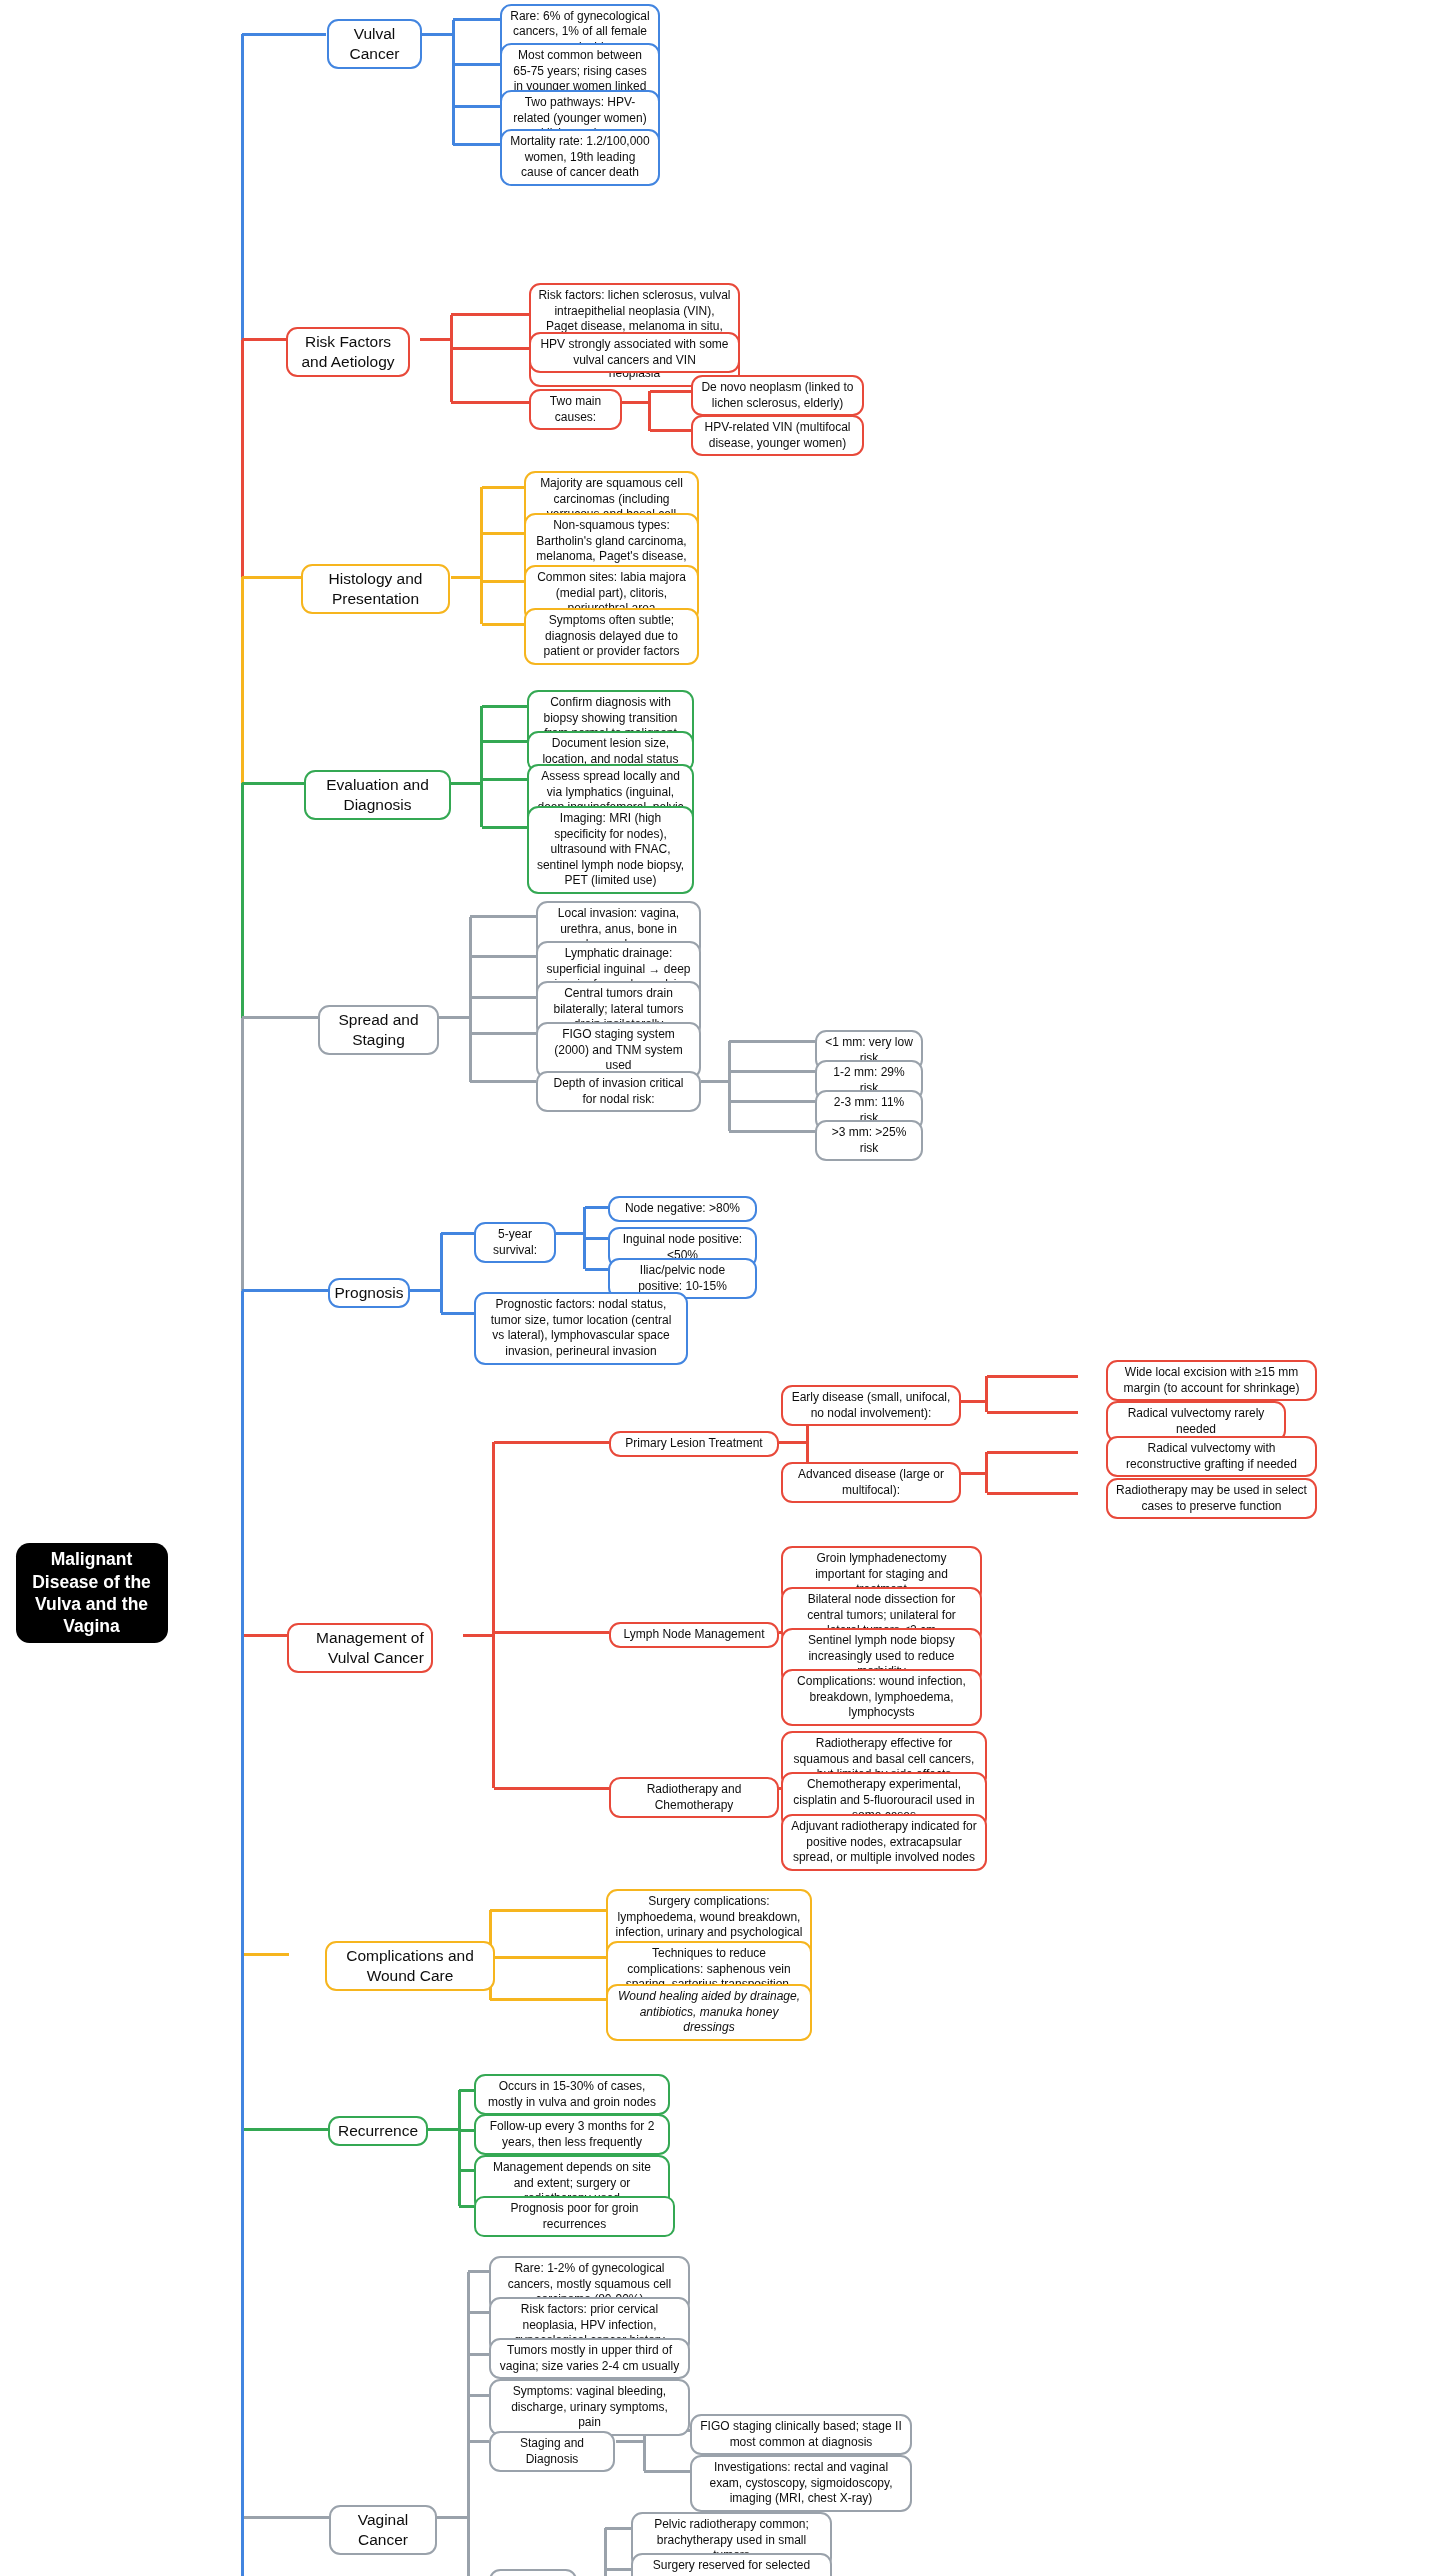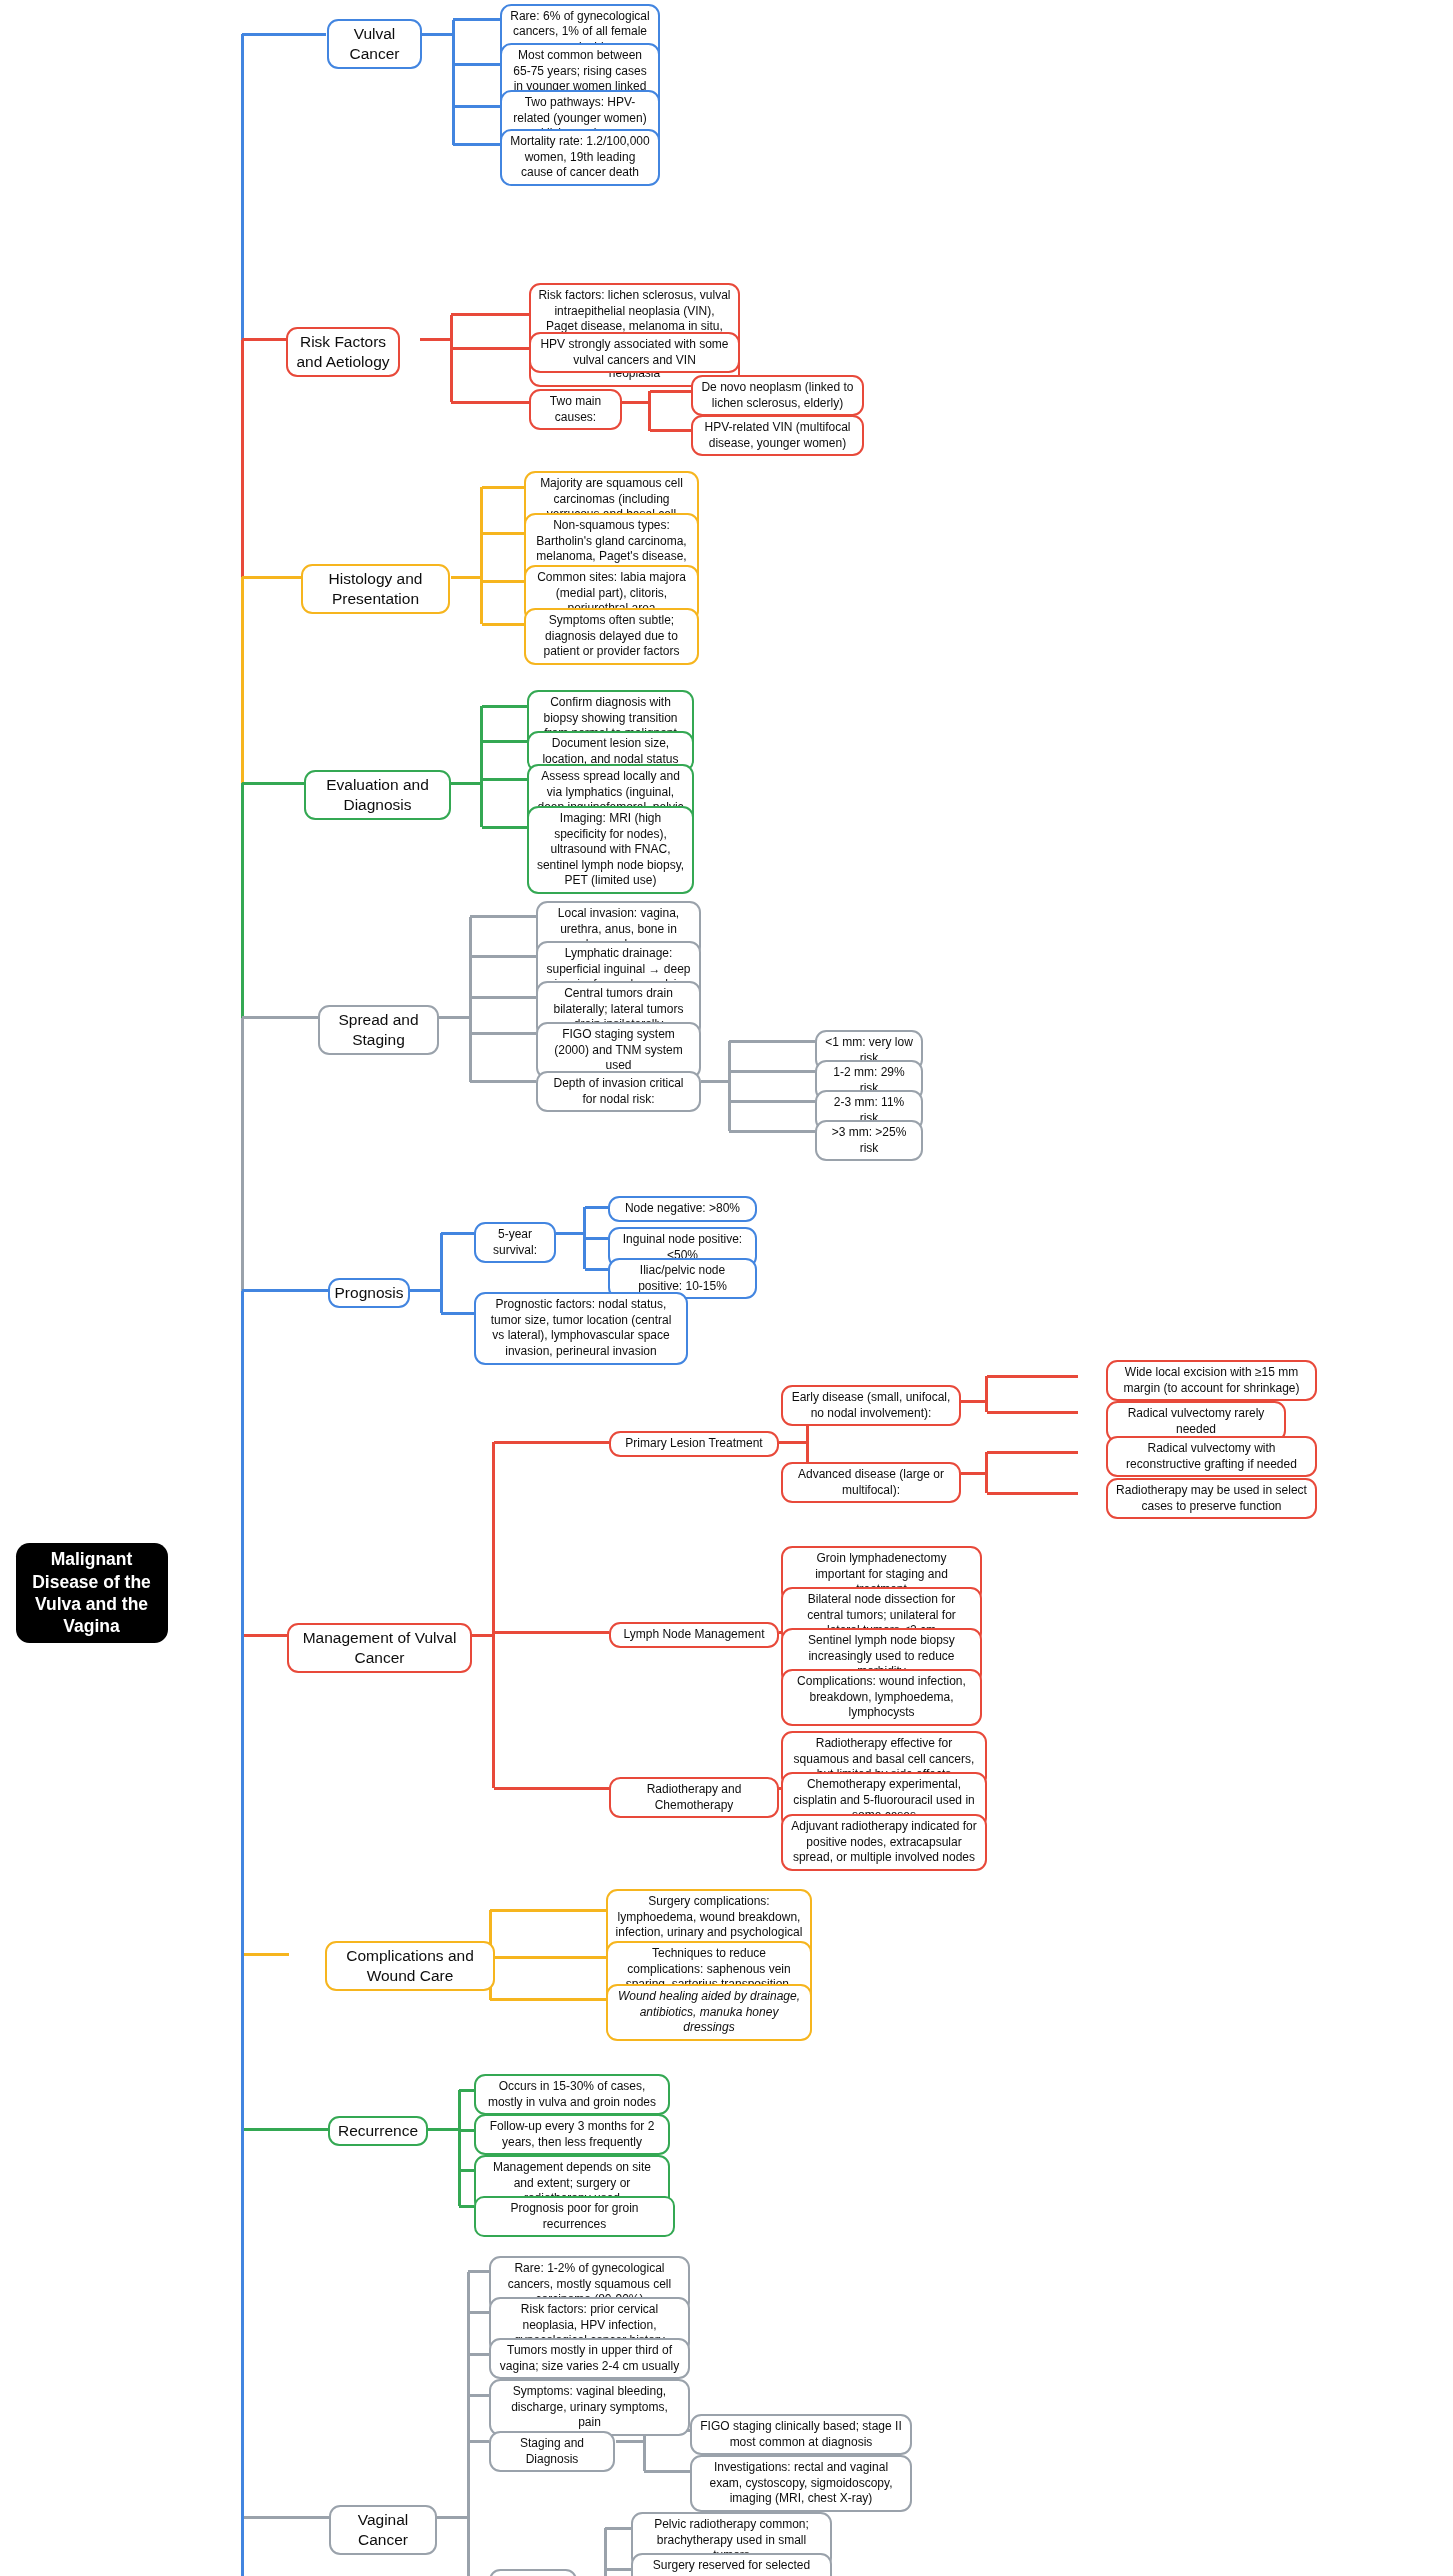--- a/index.html
+++ b/index.html
@@ -87,21 +87,21 @@
     <div class="ln h b-blue" style="left: 422px; top: 33px; width: 31px;"></div>
     <div class="node c-blue lvl2" style="left: 500px; top: 3.6px; width: 160px; min-height: 32px;">Rare: 6% of gynecological cancers, 1% of all female cancers, incidence 1.7/100,000</div>
     <div class="ln h b-blue" style="left: 453px; top: 18.3px; width: 47px;"></div>
     <div class="node c-blue lvl2" style="left: 500px; top: 43px; width: 160px; min-height: 42px;">Most common between 65-75 years; rising cases in younger women linked to HPV and immunosuppression</div>
     <div class="ln h b-blue" style="left: 453px; top: 63px; width: 47px;"></div>
     <div class="node c-blue lvl2" style="left: 500px; top: 90px; width: 160px; min-height: 32px;">Two pathways: HPV-related (younger women) and lichen sclerosus-related (older women)</div>
     <div class="ln h b-blue" style="left: 453px; top: 105px; width: 47px;"></div>
     <div class="node c-blue lvl2" style="left: 500px; top: 129px; width: 160px; min-height: 32px;">Mortality rate: 1.2/100,000 women, 19th leading cause of cancer death</div>
     <div class="ln h b-blue" style="left: 453px; top: 143px; width: 47px;"></div>
     <div class="ln v b-blue" style="left: 452px; top: 19.6px; height: 125px;"></div>
-    <div class="node c-red lvl1" style="left: 286px; top: 327px; width: 114px; min-height: 26px;">Risk Factors and Aetiology</div>
+    <div class="node c-red lvl1" style="left: 286px; top: 327px; width: 124px; min-height: 26px;">Risk Factors and Aetiology</div>
     <div class="ln h b-red" style="left: 242px; top: 338px; width: 44px;"></div>
     <div class="ln v b-red" style="left: 241px; top: 340px; height: 1231px;"></div>
     <div class="ln h b-red" style="left: 420px; top: 338px; width: 31px;"></div>
     <div class="node c-red lvl2" style="left: 529px; top: 283px; width: 211px; min-height: 63px;">Risk factors: lichen sclerosus, vulval intraepithelial neoplasia (VIN), Paget disease, melanoma in situ, smoking, immunosuppression, advanced age, history of cervical neoplasia</div>
     <div class="ln h b-red" style="left: 451px; top: 313px; width: 78px;"></div>
     <div class="node c-red lvl2" style="left: 529px; top: 332px; width: 211px; min-height: 32px;">HPV strongly associated with some vulval cancers and VIN</div>
     <div class="ln h b-red" style="left: 451px; top: 347px; width: 78px;"></div>
     <div class="node c-red lvl2" style="left: 529px; top: 389px; width: 93px; min-height: 26px;">Two main causes:</div>
     <div class="ln h b-red" style="left: 451px; top: 401px; width: 78px;"></div>
     <div class="ln h b-red" style="left: 621px; top: 401px; width: 28px;"></div>
@@ -172,21 +172,21 @@
     <div class="node c-blue lvl3" style="left: 608px; top: 1196px; width: 149px; min-height: 21.6px;">Node negative: &gt;80%</div>
     <div class="ln h b-blue" style="left: 585px; top: 1206px; width: 23px;"></div>
     <div class="node c-blue lvl3" style="left: 608px; top: 1227px; width: 149px; min-height: 21.6px;">Inguinal node positive: &lt;50%</div>
     <div class="ln h b-blue" style="left: 585px; top: 1237px; width: 23px;"></div>
     <div class="node c-blue lvl3" style="left: 608px; top: 1258px; width: 149px; min-height: 21.6px;">Iliac/pelvic node positive: 10-15%</div>
     <div class="ln h b-blue" style="left: 585px; top: 1268px; width: 23px;"></div>
     <div class="ln v b-blue" style="left: 583px; top: 1207px; height: 62px;"></div>
     <div class="node c-blue lvl2" style="left: 474px; top: 1292px; width: 214px; min-height: 42px;">Prognostic factors: nodal status, tumor size, tumor location (central vs lateral), lymphovascular space invasion, perineural invasion</div>
     <div class="ln h b-blue" style="left: 441px; top: 1312px; width: 33px;"></div>
     <div class="ln v b-blue" style="left: 440px; top: 1233px; height: 80px;"></div>
-    <div class="node c-red lvl1" style="left: 287px; top: 1623px; width: 185px; min-height: 26px;">Management of Vulval Cancer</div>
+    <div class="node c-red lvl1" style="left: 287px; top: 1623px; width: 146px; min-height: 26px; text-align: right;">Management of Vulval Cancer</div>
     <div class="ln h b-red" style="left: 242px; top: 1634px; width: 45px;"></div>
     <div class="ln v b-red" style="left: 241px; top: 1570px; height: 66px;"></div>
     <div class="ln h b-red" style="left: 463px; top: 1634px; width: 31px;"></div>
     <div class="node c-red lvl2" style="left: 609px; top: 1431px; width: 170px; min-height: 21.6px;">Primary Lesion Treatment</div>
     <div class="ln h b-red" style="left: 494px; top: 1441px; width: 115px;"></div>
     <div class="ln h b-red" style="left: 779px; top: 1441px; width: 28px;"></div>
     <div class="node c-red lvl3" style="left: 781px; top: 1385px; width: 180px; min-height: 32px;">Early disease (small, unifocal, no nodal involvement):</div>
     <div class="ln h b-red" style="left: 781px; top: 1400px; width: 27px;"></div>
     <div class="ln h b-red" style="left: 961px; top: 1400px; width: 26px;"></div>
     <div class="node c-red lvl4" style="left: 1078px; top: 1360px; width: 211px; min-height: 32px;">Wide local excision with ≥15 mm margin (to account for shrinkage)</div>

